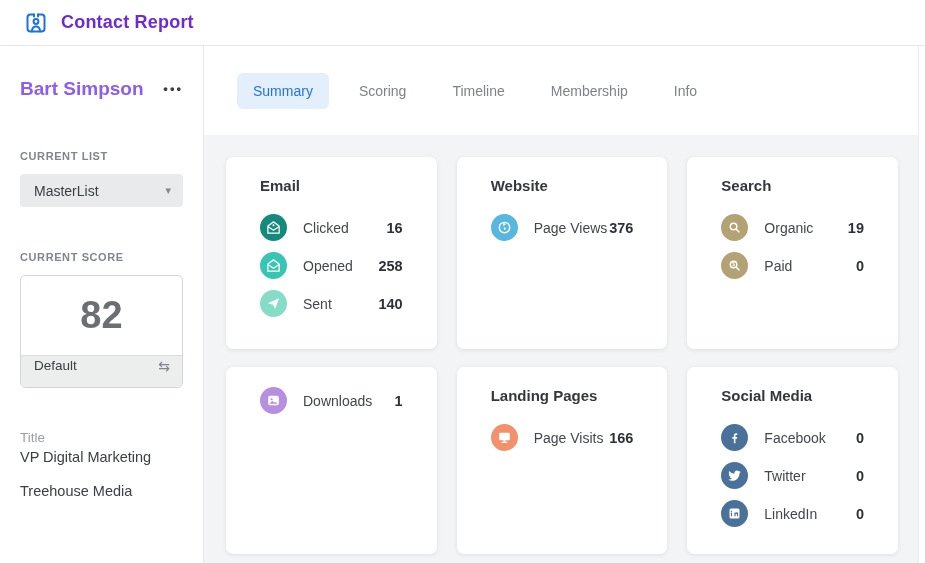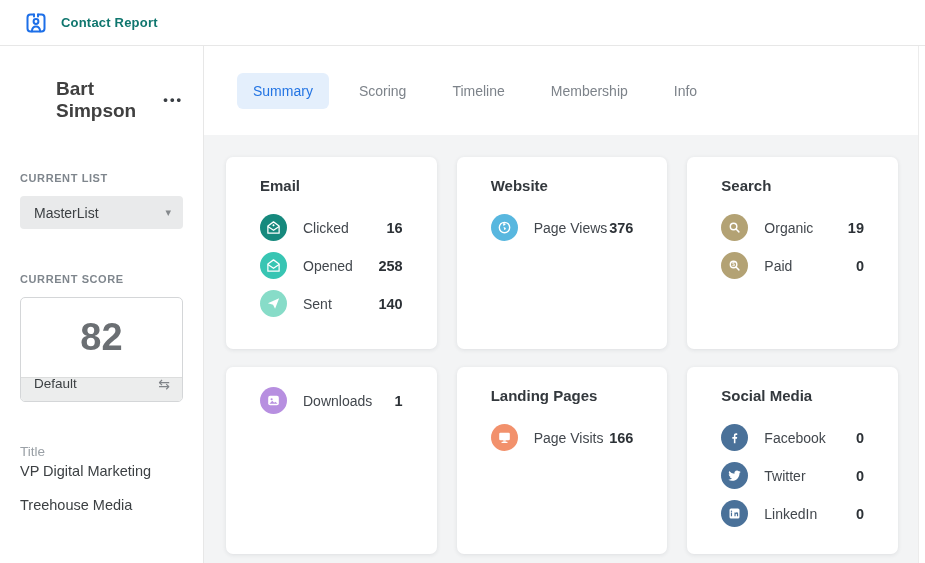--- a/index.html
+++ b/index.html
@@ -2,39 +2,39 @@
 <html><head>
 <meta charset="utf-8">
 <style>
   * { margin:0; padding:0; box-sizing:border-box; }
   body { font-family:"Liberation Sans", sans-serif; background:#fff; width:925px; height:563px; overflow:hidden; }
   .app { width:925px; height:563px; background:#fff; position:relative; }
 
   
   .header { height:46px; display:flex; align-items:center; padding-left:24px; border-bottom:1px solid #e7e7e7; background:#fff; }
   .header .hicon { width:24px; height:24px; margin-right:13px; display:flex; align-items:center; }
-  .header .htitle { color:#0f766e; font-size:13px; font-weight:700; letter-spacing:.2px; }
+  .header .htitle { color:#6d28d9; font-size:18px; font-weight:700; letter-spacing:.2px; }
 
   
   .content { display:flex; height:517px; }
   .sidebar { width:204px; min-width:204px; border-right:1px solid #e7e7e7; padding:0 20px; background:#fff; }
   .main { flex:1; display:flex; flex-direction:column; border-right:1px solid #ececec; margin-right:6px; background:#fff; }
 
   
   .name-row { margin-top:32px; display:flex; align-items:center; justify-content:space-between; }
-  .contact-name { font-size:19px; font-weight:700; color:#404040;margin-left:36px; }
+  .contact-name { font-size:19px; font-weight:700; color:#8b5cf6; }
   .more-btn { border:none; background:none; color:#3a3f44; font-size:13px; letter-spacing:2px; font-weight:700; cursor:pointer; line-height:10px; }
   .side-label { margin-top:50px; font-size:11px; font-weight:700; letter-spacing:.6px; color:#7f868d; }
   .dropdown { margin-top:12px; height:33px; background:#e9eaeb; border-radius:4px; display:flex; align-items:center; justify-content:space-between; padding:0 12px 0 14px; cursor:pointer;text-align:center; }
   .dropdown .dval { font-size:14px; color:#3c4043; }
   .dropdown .caret { color:#85898d; font-size:11px; }
   .side-label2 { margin-top:44px; font-size:11px; font-weight:700; letter-spacing:.6px; color:#7f868d; }
   .score-card { margin-top:12px; border:1px solid #d4d6d8; border-radius:5px; overflow:hidden; background:#fff; }
   .score-value { height:79px; display:flex; align-items:center; justify-content:center; font-size:38px; font-weight:700; color:#6b6f73; }
-  .score-footer { height:24px; background:#eceded; border-top:1px solid #dcdddd; display:flex; align-items:center; justify-content:space-between; padding:0 12px 12px 13px; cursor:pointer; }
+  .score-footer { height:32px; background:#eceded; border-top:1px solid #dcdddd; display:flex; align-items:center; justify-content:space-between; padding:0 12px 12px 13px; cursor:pointer; }
   .score-footer .scheme { font-size:13.5px; color:#3c4043; }
   .score-footer .swap { font-size:14px; color:#808489; }
   .field { margin-top:0; }
   .field-title { margin-top:42px; }
   .field-company { margin-top:18px; }
   .field .flabel { font-size:13.5px; color:#9aa0a6; margin-bottom:4px; }
   .field .fvalue { font-size:14.5px; color:#3c4043; }
 
   
   .tabbar { height:89px; display:flex; align-items:center; padding-left:33px; background:#fff; }

